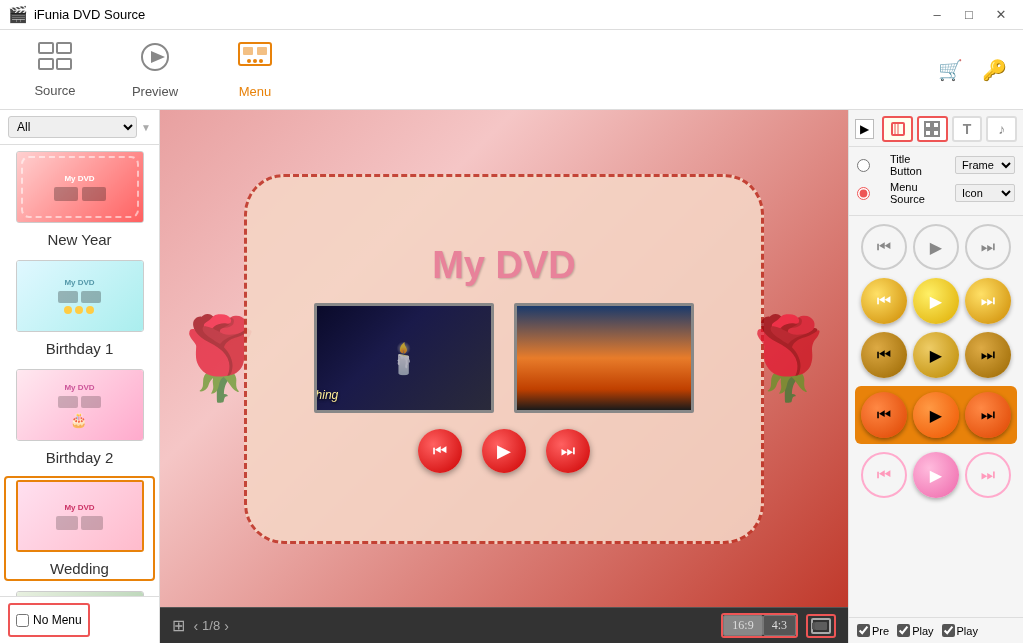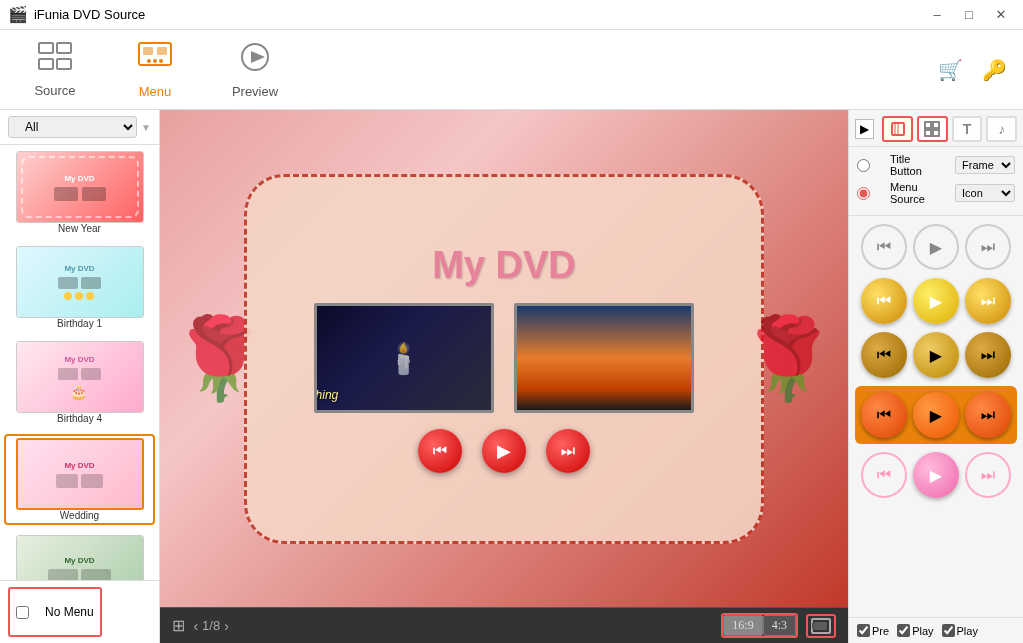--- a/index.html
+++ b/index.html
@@ -37,43 +37,43 @@
     
     #sidebar {
       width: 160px; background: #fff; border-right: 1px solid #ddd;
       display: flex; flex-direction: column;
     }
     #sidebar-header {
       display: flex; align-items: center; padding: 6px 8px; border-bottom: 1px solid #ddd;
       gap: 4px;
     }
     #sidebar-header select {
-      flex: 1; border: 1px solid #ccc; border-radius: 3px; padding: 2px 12px; font-size: 12px;
+      flex: 1; border: 1px solid #ccc; border-radius: 3px; padding: 2px 4px; font-size: 12px;
     }
     #sidebar-list {
       flex: 1; overflow-y: auto; padding: 4px;
     }
     .menu-item {
       display: flex; flex-direction: column; align-items: center;
       margin-bottom: 8px; cursor: pointer; padding: 2px; border-radius: 4px;
     }
     .menu-item.active { border: 2px solid #e8820a; border-radius: 4px; }
     .menu-item .thumb {
       width: 128px; height: 72px; border-radius: 3px; overflow: hidden;
       position: relative; border: 1px solid #ccc;
     }
     .menu-item .thumb-label {
-      font-size: 10px; color: #333; margin-top: 0; text-align: center;
+      font-size: 15px; color: #333; margin-top: 8px; text-align: center;
     }
     #sidebar-footer {
       padding: 6px 8px; border-top: 1px solid #ddd; display: flex; align-items: center; gap: 6px;
     }
     #sidebar-footer label { display: flex; align-items: center; gap: 4px; font-size: 12px; cursor: pointer; }
     #sidebar-footer input[type=checkbox] { border: 1px solid #d00; accent-color: #d00; }
-    .no-menu-border { border: 2px solid #e55; border-radius: 3px; padding: 16px 6px; display: flex; align-items: center; gap: 16px; }
+    .no-menu-border { border: 2px solid #e55; border-radius: 3px; padding: 8px 6px; display: flex; align-items: center; gap: 4px; }
 
     
     #center { flex: 1; display: flex; flex-direction: column; background: #222; }
     #preview-area { flex: 1; background: #000; position: relative; display: flex; align-items: center; justify-content: center; }
     #preview-bg {
       width: 100%; height: 100%; position: absolute; top: 0; left: 0;
       background: linear-gradient(135deg, #e8a0a0 0%, #f5c6c6 30%, #c0392b 100%);
       display: flex; align-items: center; justify-content: center;
     }
     #dvd-card {
@@ -184,46 +184,46 @@
   <div class="tool-item">
     <span class="t-icon" style="font-size:22px; color:#888;">
       <svg width="36" height="32" viewBox="0 0 36 32">
           <rect x="2" y="2" width="14" height="10" rx="1" fill="none" stroke="#888" stroke-width="2"></rect>
           <rect x="20" y="2" width="14" height="10" rx="1" fill="none" stroke="#888" stroke-width="2"></rect>
           <rect x="2" y="18" width="14" height="10" rx="1" fill="none" stroke="#888" stroke-width="2"></rect>
           <rect x="20" y="18" width="14" height="10" rx="1" fill="none" stroke="#888" stroke-width="2"></rect>
         </svg>
     </span>
     <span class="t-label">Source</span>
+  </div>
+
+  <div class="tool-item">
+    <span class="t-icon">
+      <svg width="36" height="32" viewBox="0 0 36 32">
+          <circle cx="18" cy="16" r="13" fill="none" stroke="#888" stroke-width="2"></circle>
+          <polygon points="14,10 28,16 14,22" fill="#888"></polygon>
+        </svg>
+    </span>
+    <span class="t-label">Preview</span>
   </div>
 
   <div class="tool-item active">
     <span class="t-icon" style="color:#e8820a;">
       <svg width="36" height="32" viewBox="0 0 36 32">
           <rect x="2" y="2" width="32" height="22" rx="2" fill="none" stroke="#e8820a" stroke-width="2"></rect>
           <rect x="6" y="6" width="10" height="8" rx="1" fill="#e8820a" opacity="0.5"></rect>
           <rect x="20" y="6" width="10" height="8" rx="1" fill="#e8820a" opacity="0.5"></rect>
           <circle cx="12" cy="20" r="2" fill="#e8820a"></circle>
           <circle cx="18" cy="20" r="2" fill="#e8820a"></circle>
           <circle cx="24" cy="20" r="2" fill="#e8820a"></circle>
         </svg>
     </span>
     <span class="t-label">Menu</span>
   </div>
 
-  <div class="tool-item">
-    <span class="t-icon">
-      <svg width="36" height="32" viewBox="0 0 36 32">
-          <circle cx="18" cy="16" r="13" fill="none" stroke="#888" stroke-width="2"></circle>
-          <polygon points="14,10 28,16 14,22" fill="#888"></polygon>
-        </svg>
-    </span>
-    <span class="t-label">Preview</span>
-  </div>
-
 
   <div class="tool-spacer"></div>
   <div id="toolbar-right">
     <div class="toolbar-icon-btn">🛒</div>
     <div class="toolbar-icon-btn">🔑</div>
   </div>
 </div>
 
 <div id="main">
 
@@ -281,21 +281,21 @@
             <div style="position:relative;width:90%;height:90%;display:flex;flex-direction:column;align-items:center;justify-content:center;">
               <div style="color:#cc5599;font-size:8px;font-weight:bold;margin-bottom:4px;">My DVD</div>
               <div style="display:flex;gap:3px;">
                 <div style="width:20px;height:12px;background:#0003;border-radius:2px;"></div>
                 <div style="width:20px;height:12px;background:#0003;border-radius:2px;"></div>
               </div>
               <div style="margin-top:4px;font-size:14px;">🎂</div>
             </div>
           </div>
         </div>
-        <span class="thumb-label">Birthday 4</span>
+        <span class="thumb-label">Birthday 2</span>
       </div>
 
       <div class="menu-item active">
         <div class="thumb" style="border:2px solid #e8820a;">
           <div style="width:100%;height:100%;background:linear-gradient(135deg,#ffe0f0,#ffbbcc);display:flex;align-items:center;justify-content:center;">
             <div style="position:relative;width:90%;height:90%;display:flex;flex-direction:column;align-items:center;justify-content:center;">
               <div style="color:#cc3366;font-size:8px;font-weight:bold;margin-bottom:4px;">My DVD</div>
               <div style="display:flex;gap:3px;">
                 <div style="width:22px;height:14px;background:#0003;border-radius:2px;"></div>
                 <div style="width:22px;height:14px;background:#0003;border-radius:2px;"></div>

